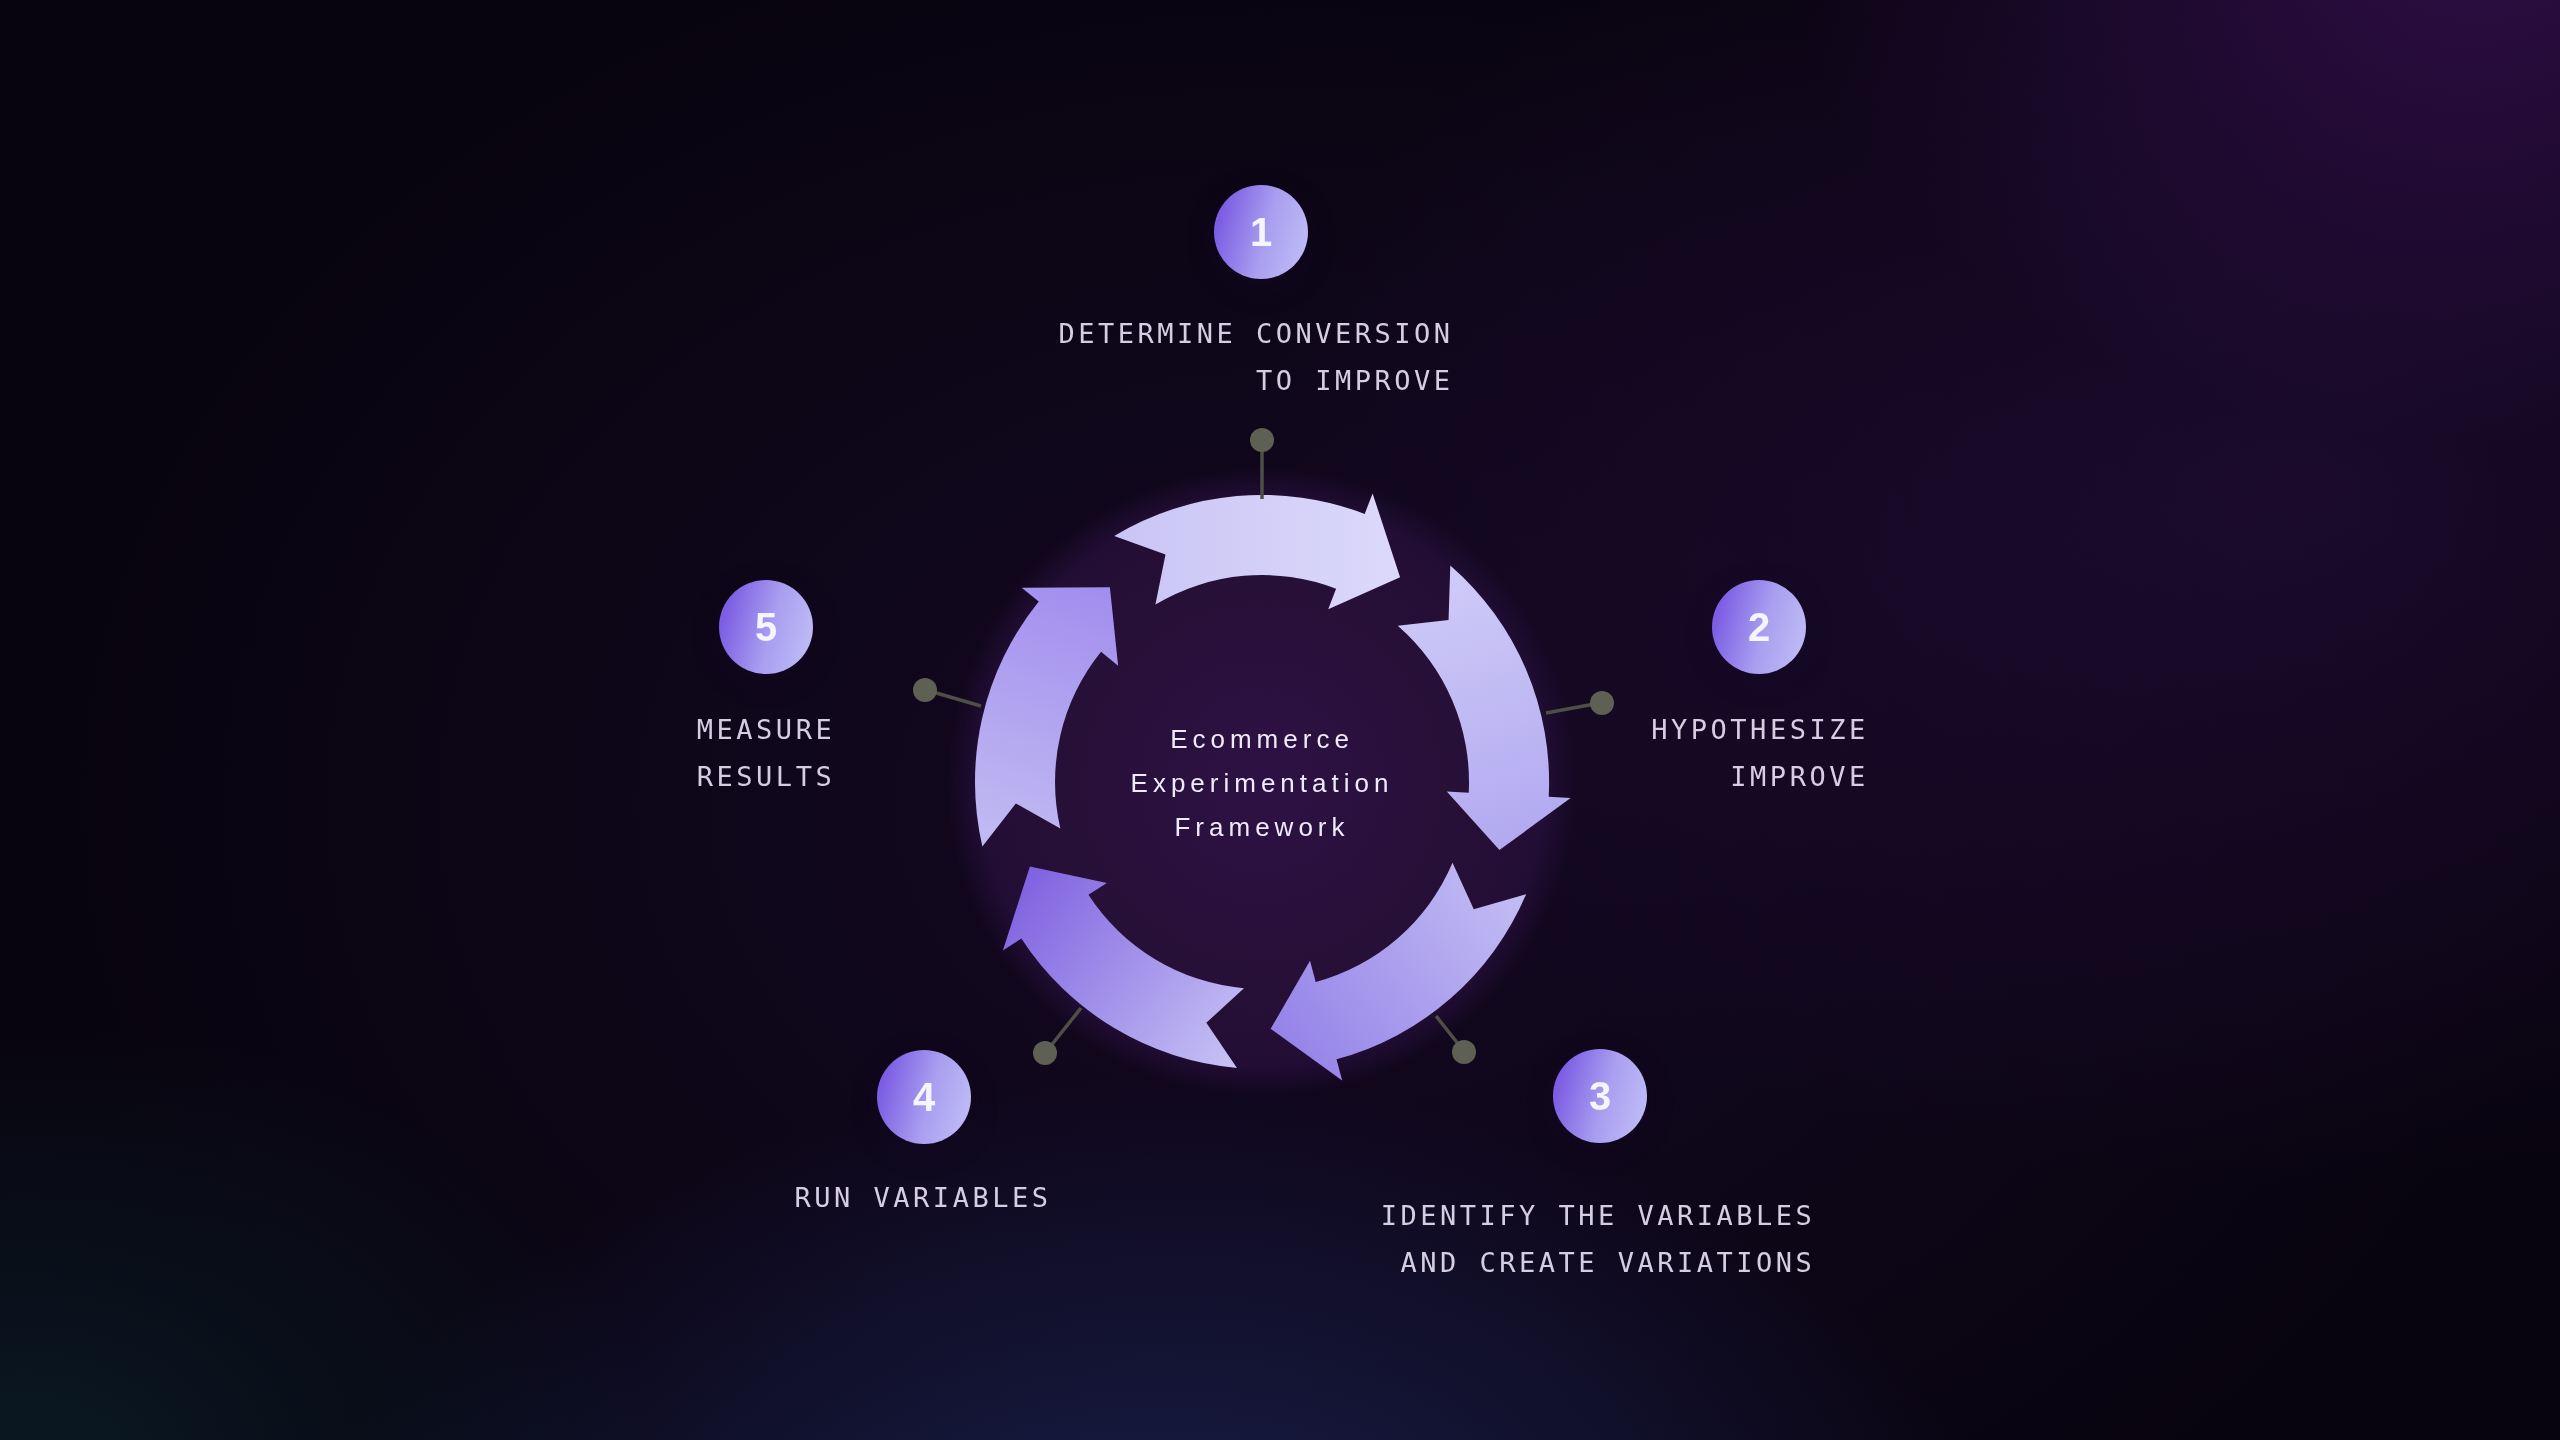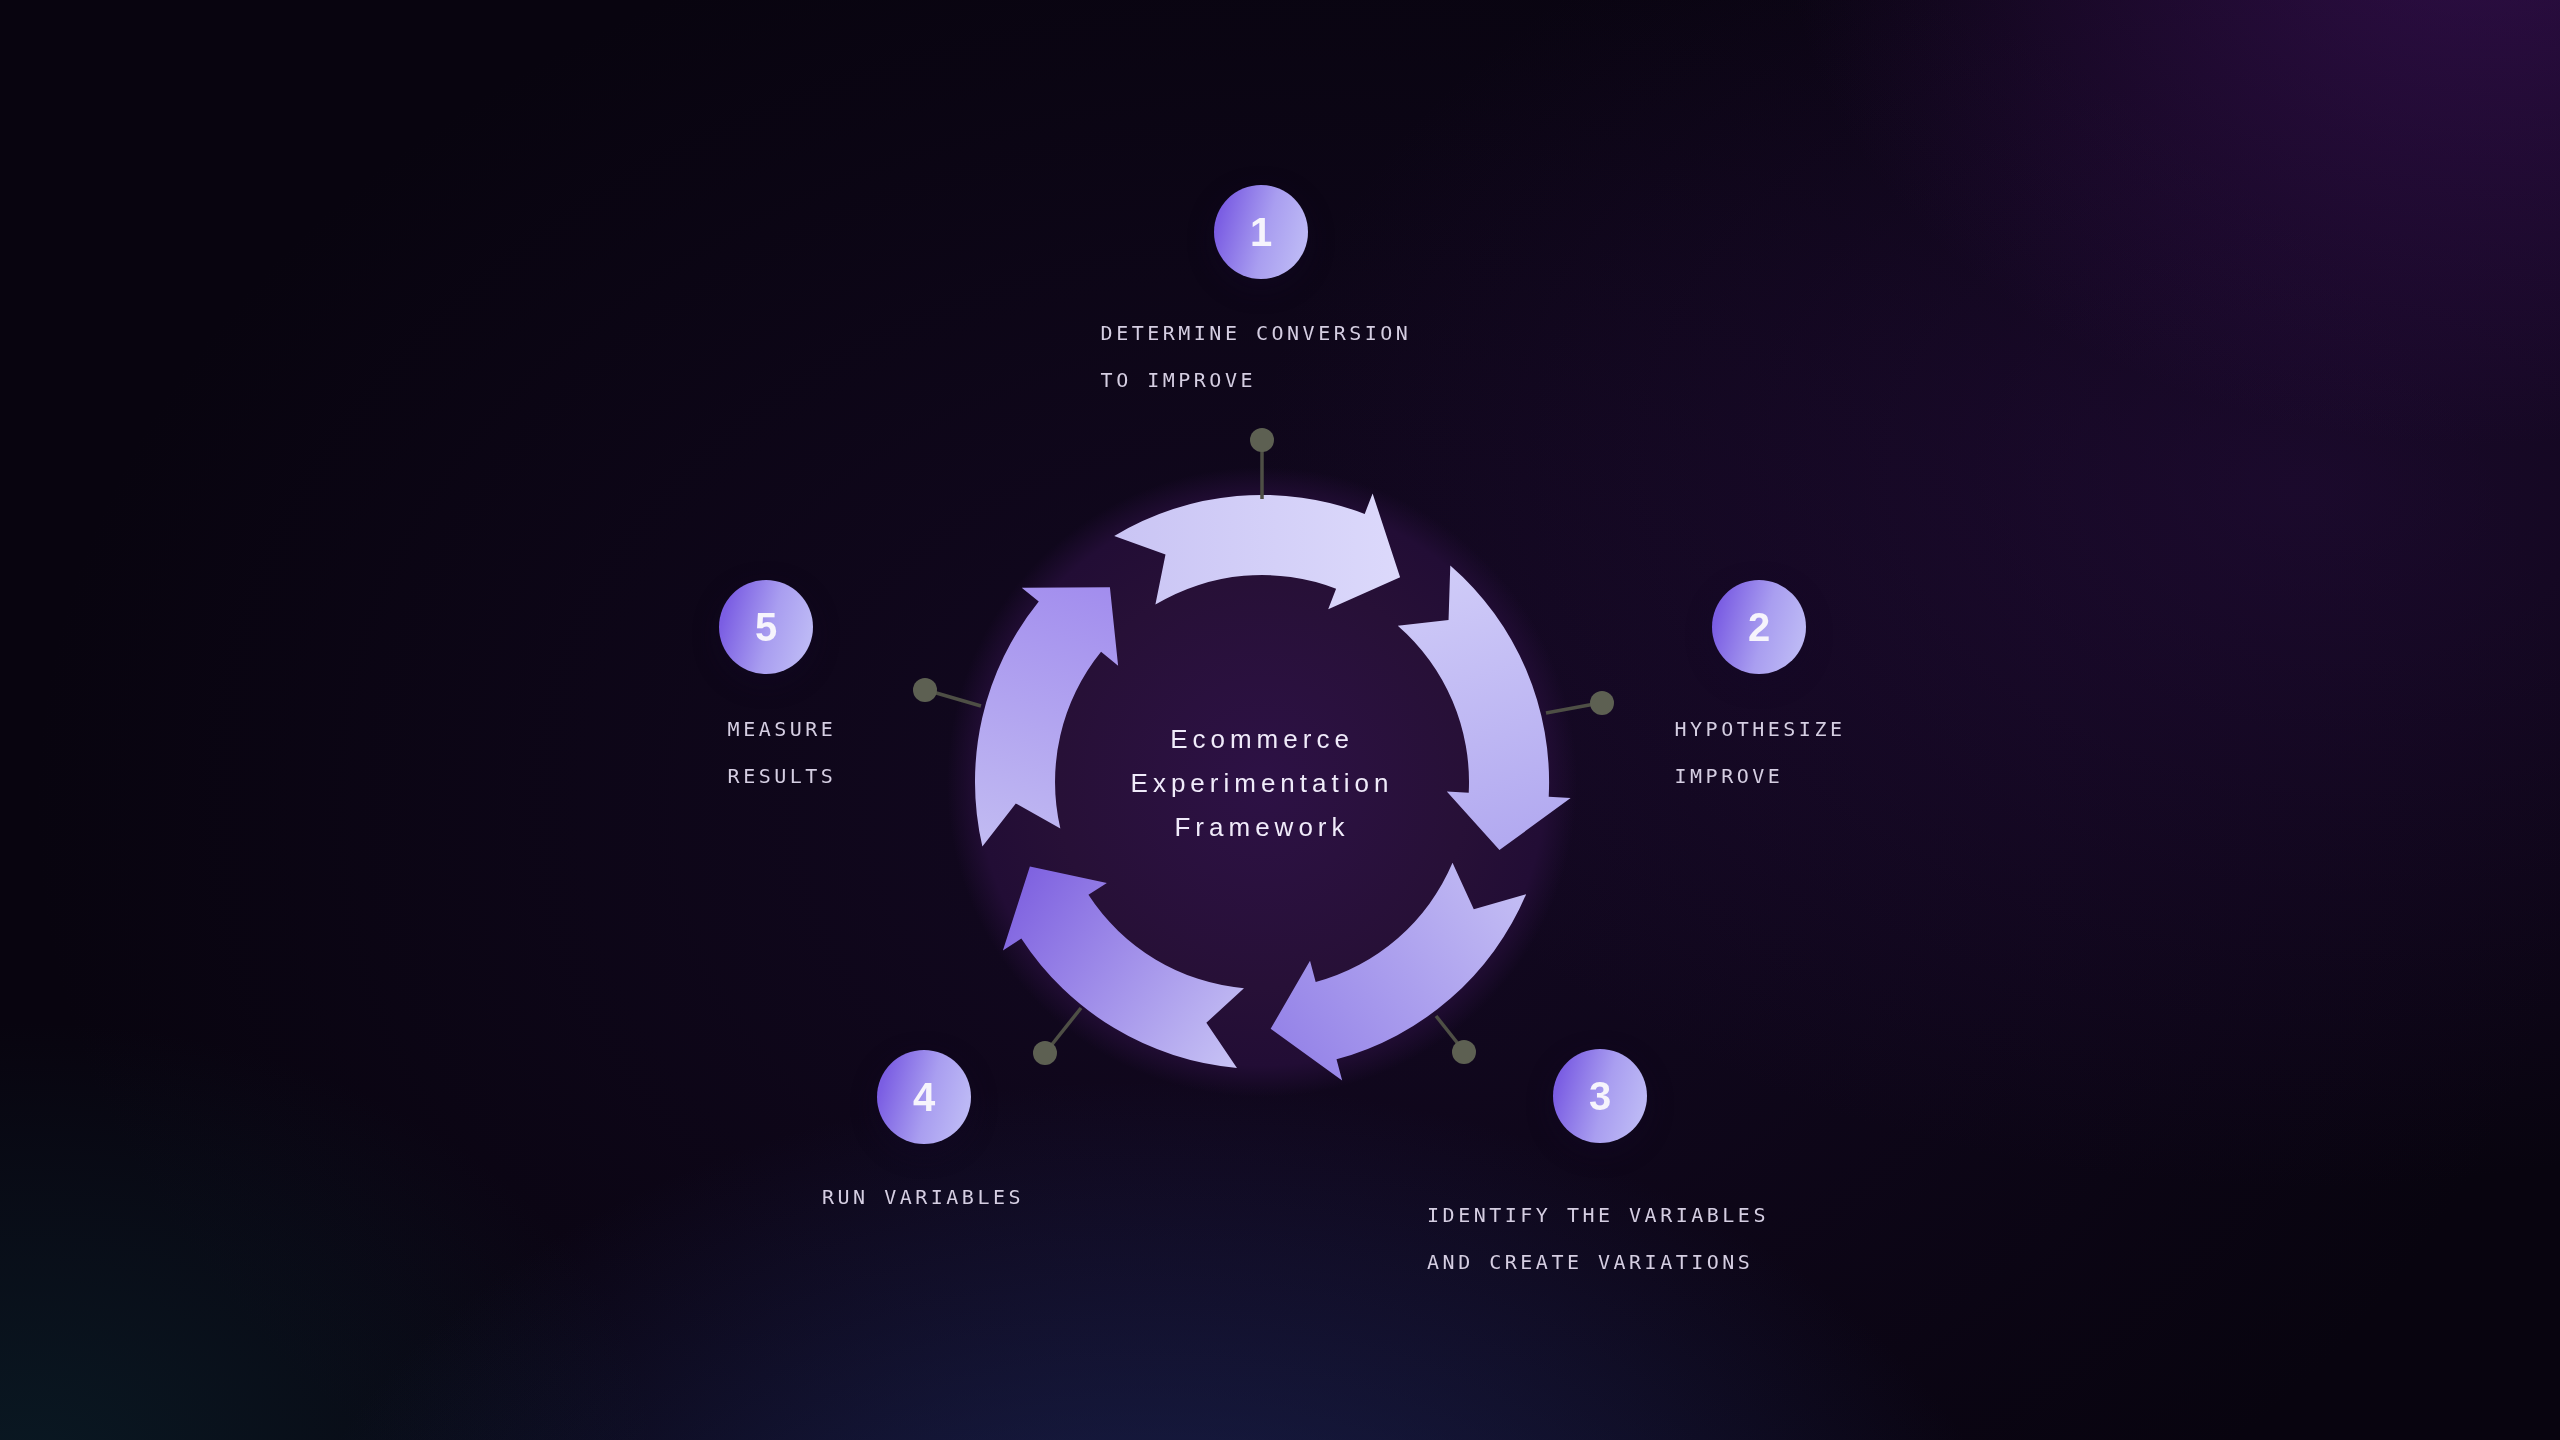--- a/index.html
+++ b/index.html
@@ -24,38 +24,38 @@
     display:flex;align-items:center;justify-content:center;
     box-shadow:0 8px 26px rgba(20,8,40,0.45);
   }
   .badge span{
     font-size:40px;font-weight:bold;color:#f6f4fc;line-height:1;
     letter-spacing:0;
   }
   .step-label{
     position:absolute;transform:translate(-50%,-50%);
     font-family:"DejaVu Sans Mono",monospace;
-    font-size:20px;letter-spacing:3.5px;line-height:47px;
-    color:#d5cee2;text-align:left;white-space:nowrap;
+    font-size:27px;letter-spacing:3.5px;line-height:47px;
+    color:#d5cee2;text-align:right;white-space:nowrap;
   }
   .title{
     position:absolute;left:1262px;top:783px;transform:translate(-50%,-50%);
     font-size:26px;letter-spacing:5px;line-height:44px;font-weight:500;
     color:#f0ebfa;text-align:center;white-space:nowrap;
   }
   .b1{left:1214px;top:185px;}
   .b2{left:1712px;top:580px;}
   .b3{left:1553px;top:1049px;}
   .b4{left:877px; top:1050px;}
   .b5{left:719px; top:580px;}
   .t1{left:1256px;top:357px;}
   .t2{left:1760px;top:753px;}
   .t3{left:1598px;top:1227px;margin-top:12px;}
   .t4{left:923px; top:1197px;}
-  .t5{left:766px; top:753px;margin-left:16px;}
+  .t5{left:766px; top:753px;}
 </style>
 </head>
 <body>
 
 <div class="bg"></div>
 
 <svg class="ring" width="2560" height="1440" viewBox="0 0 2560 1440">
   <defs>
     <radialGradient id="rgDisc" gradientUnits="userSpaceOnUse" cx="1262" cy="782" r="315">
       <stop offset="0%" stop-color="#2d1145"></stop>

